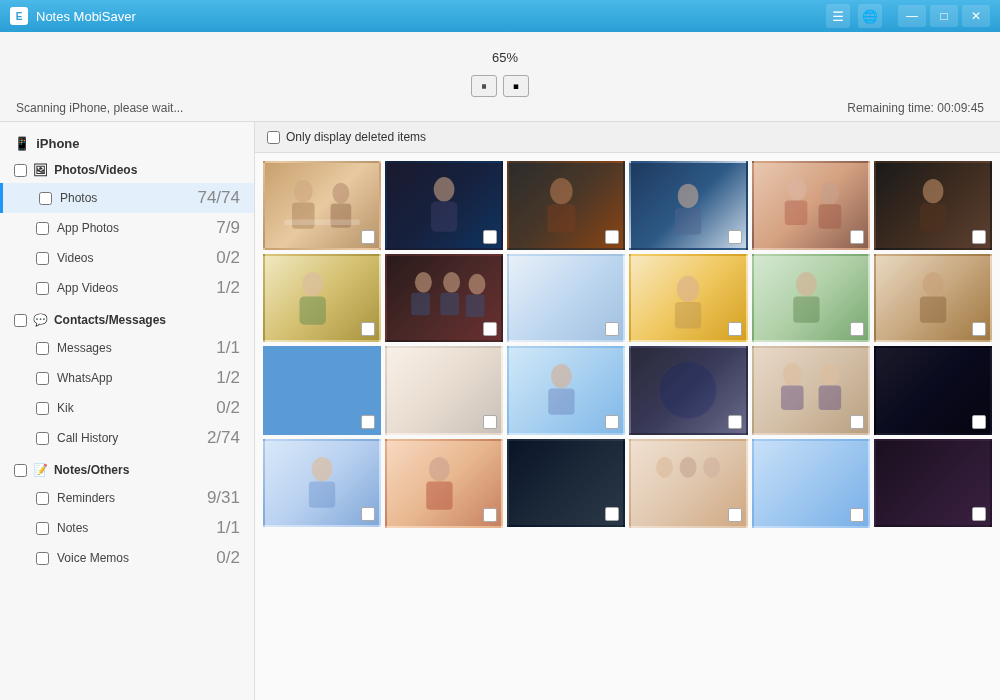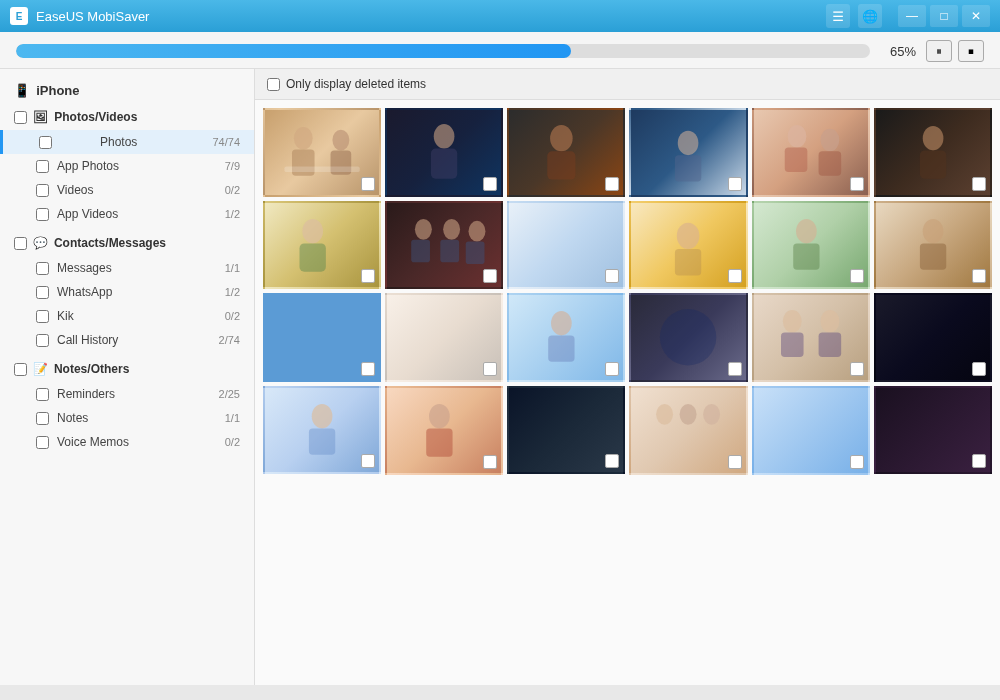--- a/index.html
+++ b/index.html
@@ -42,21 +42,21 @@
       font-size: 13px;
     }
 
     
     .progress-area {
       background: #f5f5f5;
       padding: 8px 16px 6px;
       border-bottom: 1px solid #ddd;
     }
     .progress-bar-container {
-      display: flex; align-items: center; gap: 10px;
+      display: flex; align-items: center; gap: 10px; flex-direction: column;
     }
     .progress-bar-track {
       flex: 1;
       height: 14px;
       background: #ddd;
       border-radius: 7px;
       overflow: hidden;
     }
     .progress-bar-fill {
       height: 100%;
@@ -113,24 +113,23 @@
     .sidebar-item {
       display: flex; align-items: center;
       padding: 5px 14px 5px 36px;
       font-size: 12px; color: #444;
       cursor: pointer; border-radius: 0;
       position: relative;
     }
     .sidebar-item.active {
       background: #e3f0fb;
       border-left: 3px solid #2196f3;
-      gap: 40px;
     }
     .sidebar-item .item-name { flex: 1; }
-    .sidebar-item .item-count { color: #888; font-size: 11px; }
+    .sidebar-item .item-count { color: #888; font-size: 17px; }
     .sidebar-item input[type=checkbox] { margin-right: 8px; }
     .sidebar-section-header input[type=checkbox] { margin-right: 0; }
 
     
     .content-area {
       flex: 1;
       background: #fafafa;
       display: flex;
       flex-direction: column;
       overflow: hidden;
@@ -218,21 +217,21 @@
     .sidebar::-webkit-scrollbar, .photo-grid-container::-webkit-scrollbar { width: 6px; }
     .sidebar::-webkit-scrollbar-thumb, .photo-grid-container::-webkit-scrollbar-thumb { background: #ccc; border-radius: 3px; }
   </style>
 </head>
 <body>
 
 <div class="titlebar">
   <div class="titlebar-logo">
     <span>E</span>
   </div>
-  <span class="titlebar-title">EaseUS MobiSaver</span>
+  <span class="titlebar-title">Notes MobiSaver</span>
   <div class="titlebar-icons">
     <button class="titlebar-icon-btn">☰</button>
     <button class="titlebar-icon-btn">🌐</button>
   </div>
   <div class="titlebar-controls">
     <button class="titlebar-btn">—</button>
     <button class="titlebar-btn">□</button>
     <button class="titlebar-btn close">✕</button>
   </div>
 </div>
@@ -241,20 +240,24 @@
   <div class="progress-bar-container">
     <div class="progress-bar-track">
       <div class="progress-bar-fill" id="progressFill"></div>
     </div>
     <span class="progress-pct">65%</span>
     <div class="progress-controls">
       <button class="progress-ctrl-btn">⏸</button>
       <button class="progress-ctrl-btn">⏹</button>
     </div>
   </div>
+  <div class="progress-info-row">
+    <span>Scanning iPhone, please wait...</span>
+    <span>Remaining time: 00:09:45</span>
+  </div>
 </div>
 
 <div class="main-layout">
 
   <div class="sidebar">
     <div class="sidebar-device">
       <span>📱</span>
       <span>iPhone</span>
     </div>
 
@@ -316,21 +319,21 @@
 
     <div class="sidebar-section">
       <div class="sidebar-section-header">
         <input type="checkbox" style="">
         <span>📝</span>
         <span>Notes/Others</span>
       </div>
       <div class="sidebar-item">
         <input type="checkbox" style="">
         <span class="item-name">Reminders</span>
-        <span class="item-count">2/25</span>
+        <span class="item-count">9/31</span>
       </div>
       <div class="sidebar-item">
         <input type="checkbox" style="">
         <span class="item-name">Notes</span>
         <span class="item-count">1/1</span>
       </div>
       <div class="sidebar-item">
         <input type="checkbox" style="">
         <span class="item-name">Voice Memos</span>
         <span class="item-count">0/2</span>

